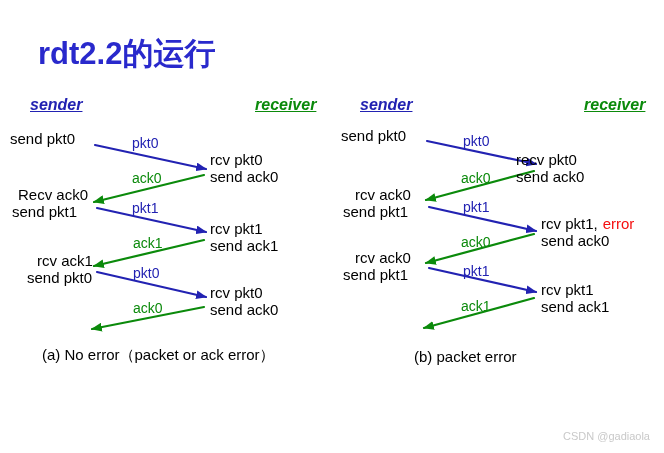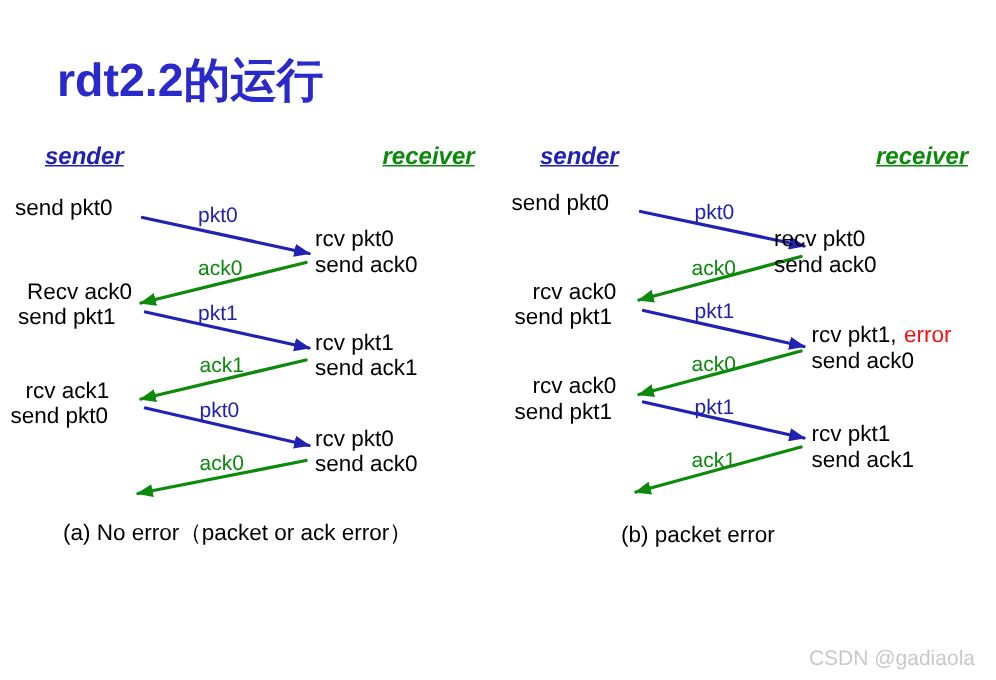--- a/index.html
+++ b/index.html
@@ -42,21 +42,21 @@
   .note .ln { display: block; }
   .alabel {
     font-size: 14px;
     white-space: nowrap;
   }
   .alabel.blue { color: var(--blue); }
   .alabel.green { color: var(--green); text-align: center; }
   .err { color: var(--red); margin-left: 5px; }
   .caption { font-size: 15px; white-space: nowrap; text-align: center; }
   .watermark {
-    font-size: 14px;
+    font-size: 11px;
     color: var(--watermark_gray);
     white-space: nowrap;
     margin-left: 27px;
   }
   svg.arrows { position: absolute; left: 0; top: 0; pointer-events: none; }
   svg.arrows line { stroke-width: 2.2; stroke-linecap: round; fill: none; }
   svg.arrows line.b { stroke: var(--blue); }
   svg.arrows line.g { stroke: var(--green); }
   .mfill-b { fill: var(--blue); }
   .mfill-g { fill: var(--green); }
@@ -97,21 +97,21 @@
     <div class="abs hdr blue" style="left:30px;  top:96px;">sender</div>
     <div class="abs hdr green" style="left:211px; top:96px;">receiver</div>
 
     <div class="abs note" style="left:10px; top:130px;">
       <span class="ln">send pkt0</span>
     </div>
     <div class="abs note" style="left:12px; top:186px;">
       <span class="ln" style="padding-left:6px;">Recv ack0</span>
       <span class="ln">send pkt1</span>
     </div>
-    <div class="abs note" style="left:7px; top:252px;">
+    <div class="abs note" style="left:27px; top:252px;">
       <span class="ln" style="padding-left:10px;">rcv ack1</span>
       <span class="ln">send pkt0</span>
     </div>
 
     <div class="abs note" style="left:210px; top:151px;">
       <span class="ln">rcv pkt0</span>
       <span class="ln">send ack0</span>
     </div>
     <div class="abs note" style="left:210px; top:220px;">
       <span class="ln">rcv pkt1</span>

